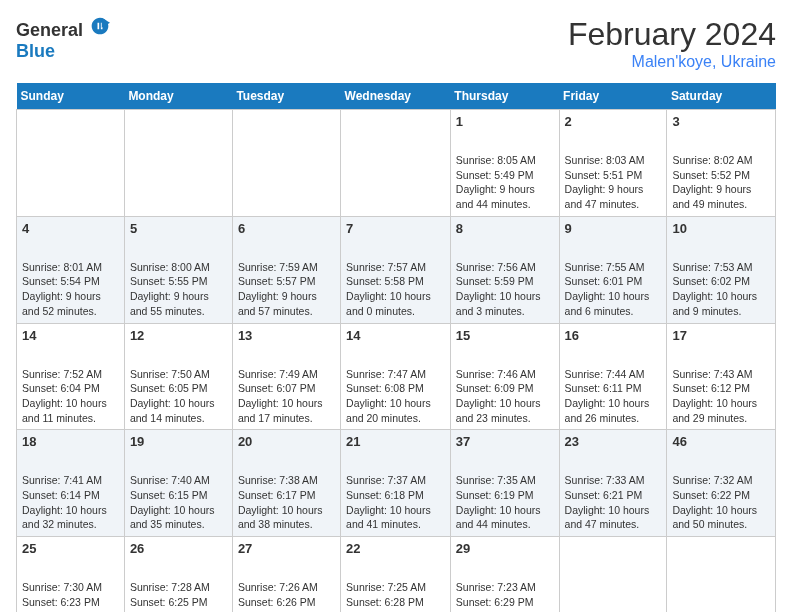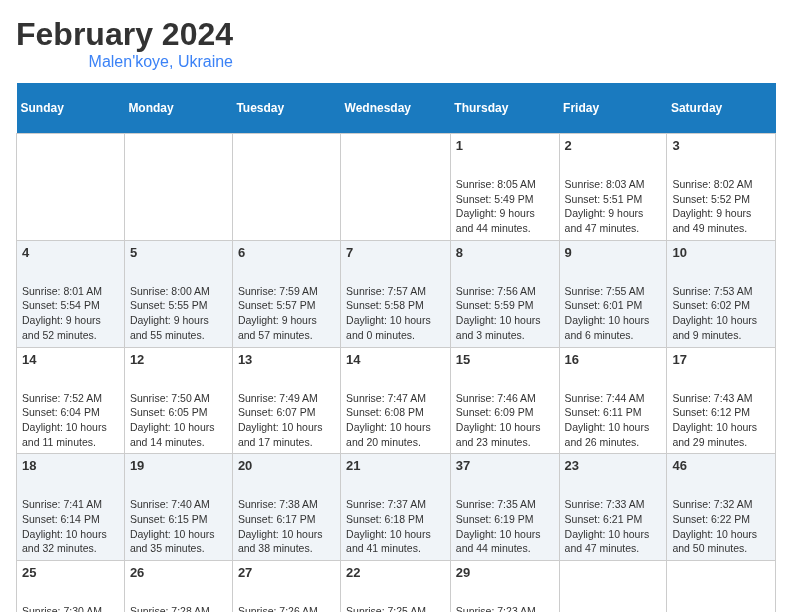--- a/index.html
+++ b/index.html
@@ -33,37 +33,37 @@
     .logo-icon {
       width: 20px;
       height: 20px;
       margin-left: 2px;
     }
     .title-block {
       text-align: right;
     }
     .title-block h1 {
       font-size: 32px;
-      font-weight: bold;
+      font-weight: normal;
       color: #333;
     }
     .title-block h2 {
       font-size: 16px;
       font-weight: normal;
       color: #3b82f6;
     }
     table {
       width: 100%;
       border-collapse: collapse;
       font-size: 11px;
     }
     thead tr th {
       background-color: #1a7abf;
       color: #fff;
-      padding: 18px 4px;
+      padding: 6px 4px;
       text-align: left;
       font-size: 12px;
       font-weight: bold;
     }
     tbody tr td {
       border: 1px solid #ccc;
       vertical-align: top;
       padding: 4px 5px;
       height: 80px;
       width: 113px;
@@ -91,20 +91,31 @@
       background-color: #f0f4f8;
     }
     tbody tr td.empty {
       background-color: inherit;
     }
   </style>
 </head>
 <body>
 
 <div class="header">
+  <div class="logo">
+    <div>
+      <span class="logo-text-general">General</span>
+      <svg class="logo-icon" viewBox="0 0 24 24" fill="#1a7abf" xmlns="http://www.w3.org/2000/svg">
+        <path d="M12 2C6.48 2 2 6.48 2 12s4.48 10 10 10 10-4.48 10-10S17.52 2 12 2zm-1 14H9V8h2v8zm4 0h-2V8h2v8z"></path>
+        <polygon points="14,2 24,8 14,14" fill="#1a7abf"></polygon>
+      </svg>
+      <br>
+      <span class="logo-text-blue">Blue</span>
+    </div>
+  </div>
   <div class="title-block">
     <h1>February 2024</h1>
     <h2>Malen'koye, Ukraine</h2>
   </div>
 </div>
 
 <table>
   <thead>
     <tr>
     <th>Sunday</th>

